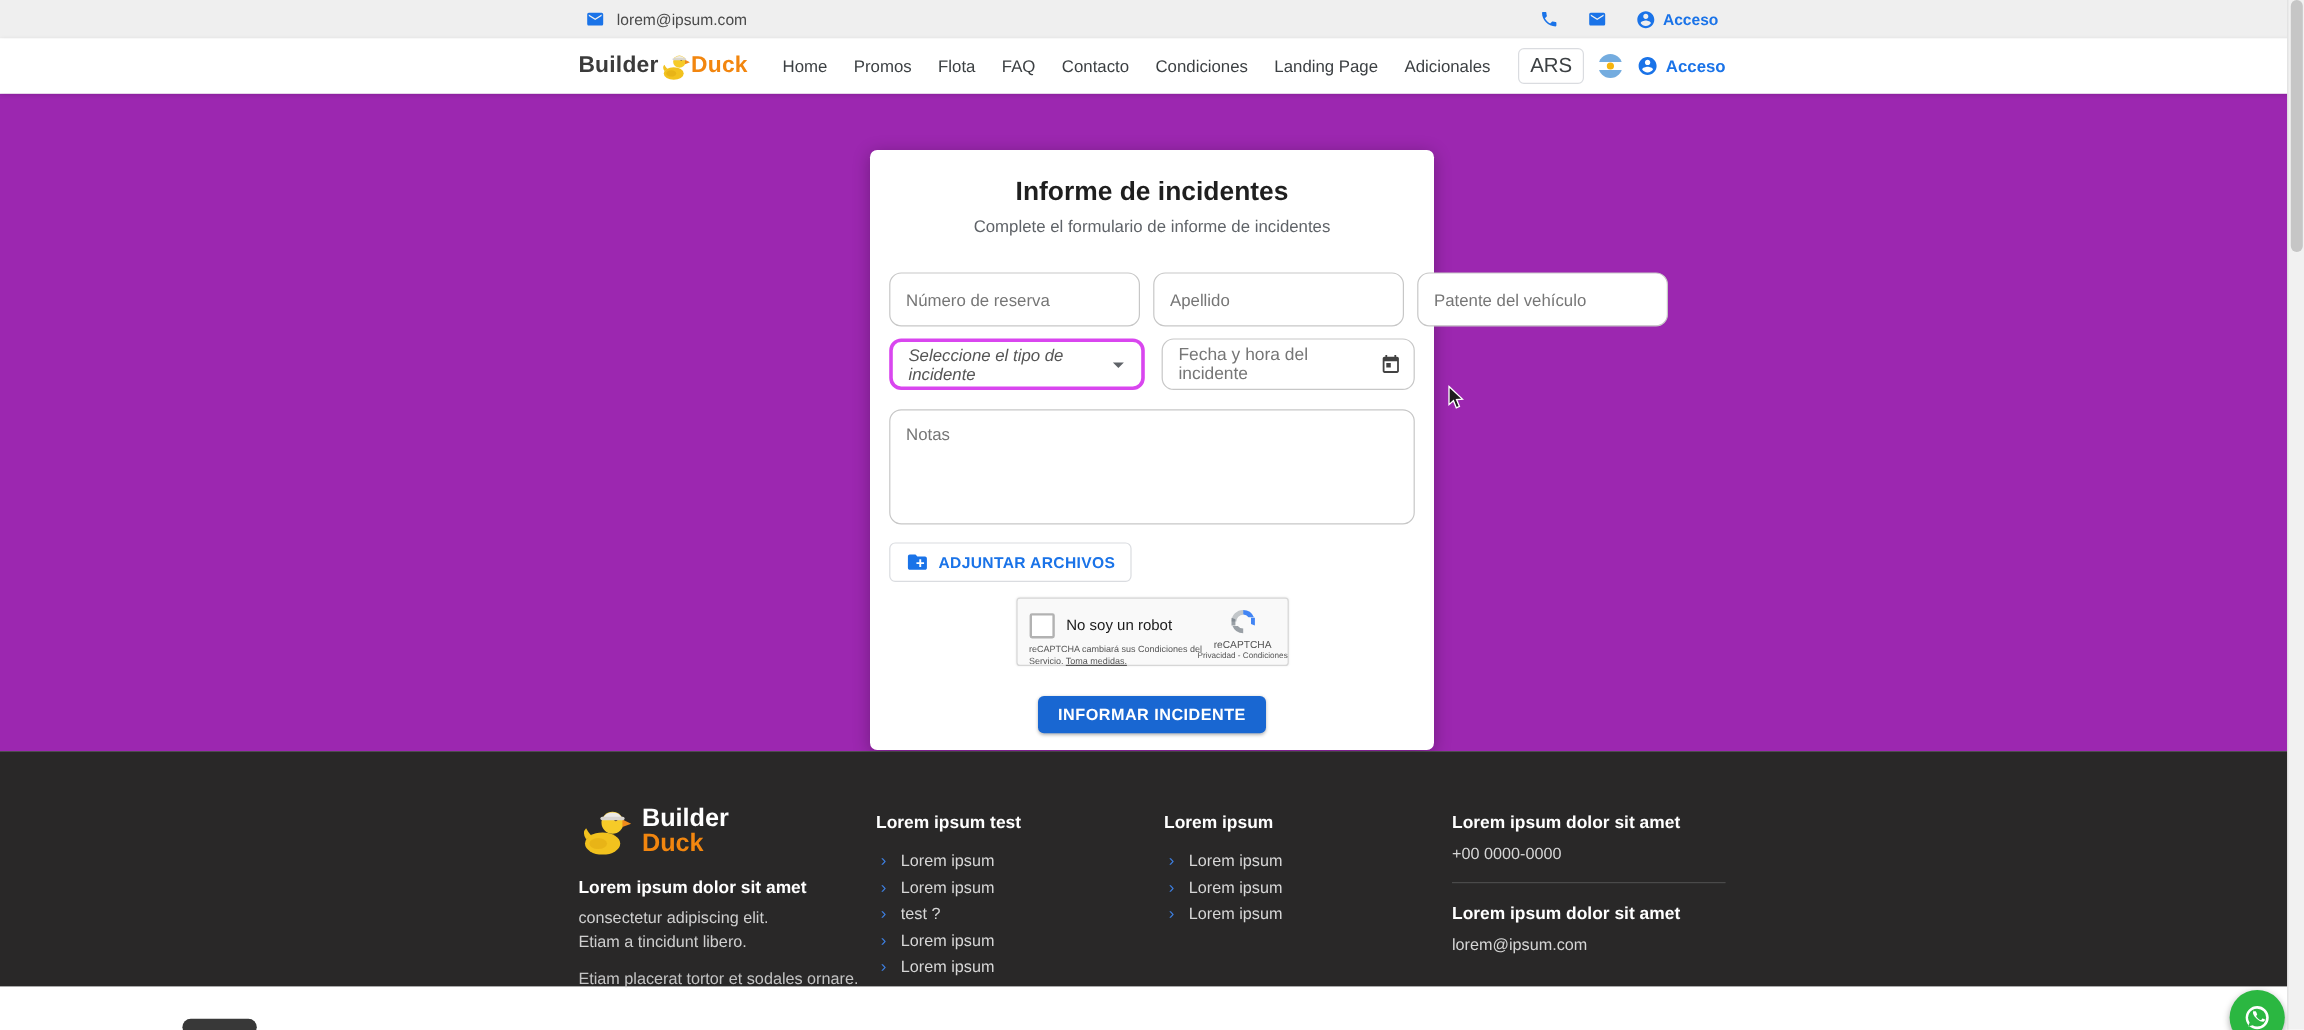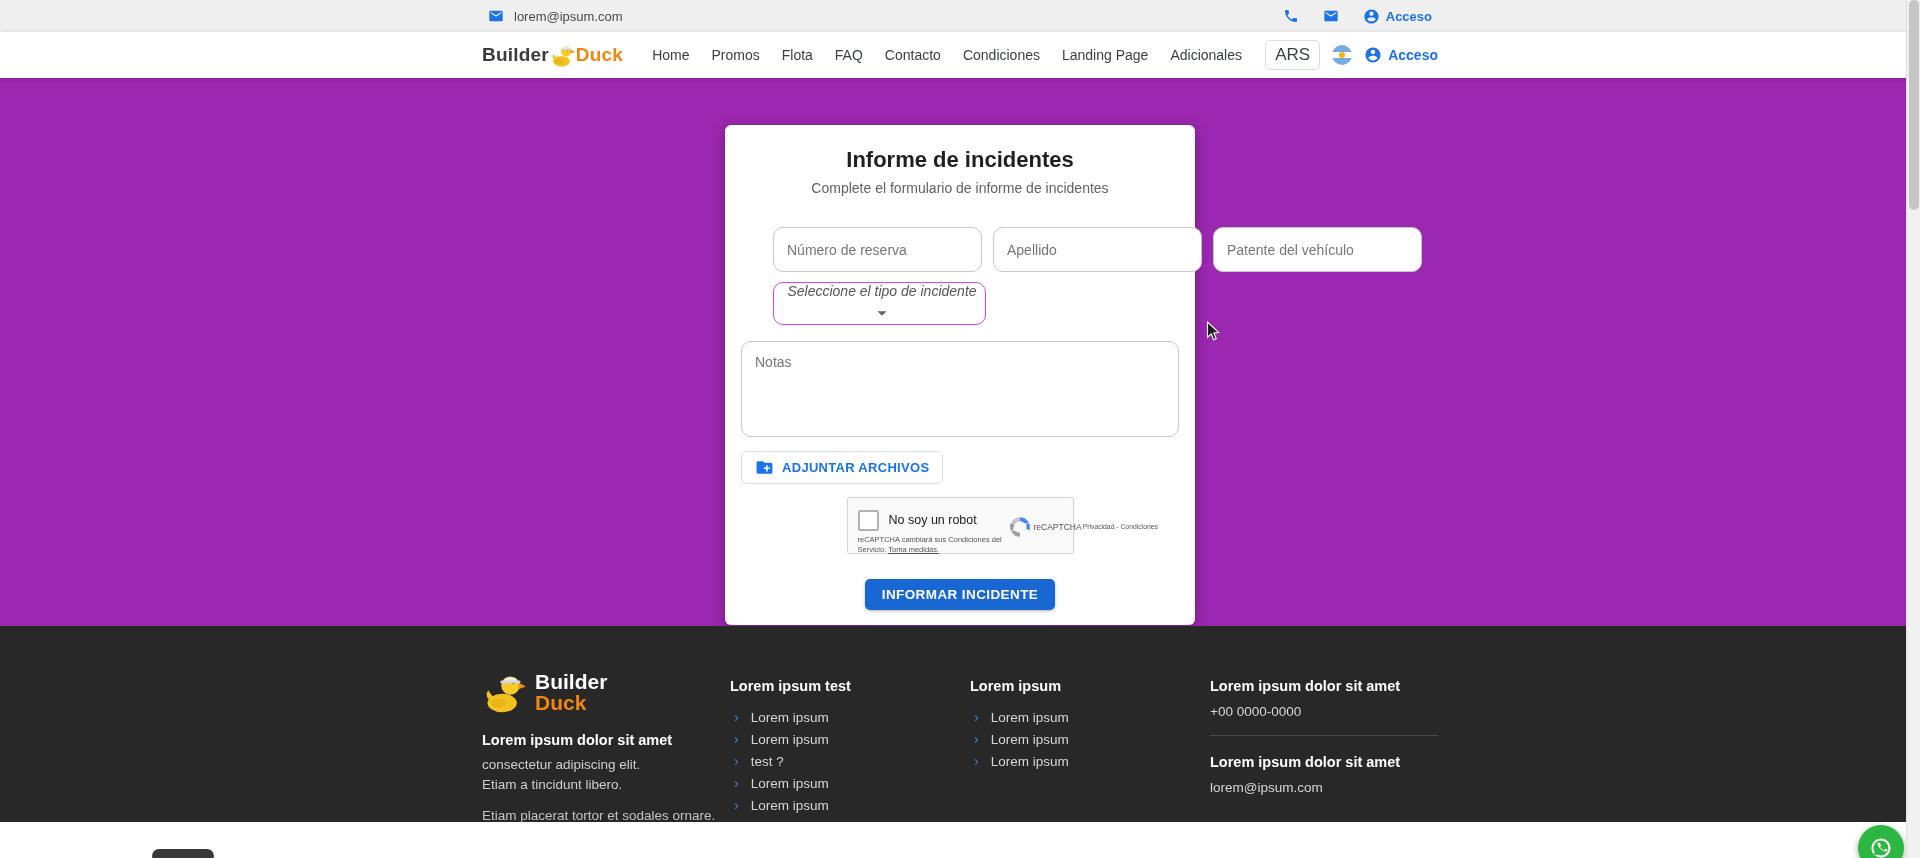--- a/index.html
+++ b/index.html
@@ -30,48 +30,48 @@
   .flag { width:20px; height:20px; border-radius:50%; background:linear-gradient(to bottom,#74acdf 0 33%,#ffffff 33% 67%,#74acdf 67% 100%); position:relative; cursor:pointer; }
   .flag::after { content:""; position:absolute; left:7px; top:7px; width:6px; height:6px; border-radius:50%; background:#f6b40e; }
   .nav-access { font-size:14px; }
 
   
   .main { height:548px; background:#9c27b0; position:relative; }
   .card { width:470px; height:500px; background:#fff; border-radius:6px; box-shadow:0 3px 14px rgba(0,0,0,0.28); margin:0 auto; position:relative; top:47px; padding:20px 16px 0; }
   .card-title { text-align:center; font-size:22px; font-weight:bold; color:#1f1f1f; margin-top:2px; }
   .card-subtitle { text-align:center; font-size:14px; color:#5f6368; margin-top:7px; }
 
-  .row { display:flex; gap:11px;margin-left:32px; }
+  .row { display:flex; gap:11px; }
   .row-1 { margin-top:31px; }
   .row-2 { margin-top:10px; gap:14px; }
   .text-input { flex:1; height:45px; border:1px solid #c7c7c7; border-radius:10px; padding:0 13px; font-size:14px; color:#333; outline:none; background:#fff; font-family:"Liberation Sans",sans-serif; }
   .text-input::placeholder { color:#767676; opacity:1; }
 
-  .select-box { width:213px; height:43px; border:1px solid #d946ef; border-radius:10px; display:flex; align-items:center; justify-content:space-between; padding:0 8px 0 13px; cursor:pointer; background:#fff;flex-direction:column; }
+  .select-box { width:213px; height:43px; border:3px solid #d946ef; border-radius:10px; display:flex; align-items:center; justify-content:space-between; padding:0 8px 0 13px; cursor:pointer; background:#fff; }
   .select-label { font-size:14px; font-style:italic; color:#555; }
   .date-box { flex:1; height:43px; border:1px solid #c7c7c7; border-radius:10px; display:flex; align-items:center; justify-content:space-between; padding:0 10px 0 13px; background:#fff; }
   .date-placeholder { font-size:14.5px; color:#767676; }
 
   .checkbox-row { display:flex; align-items:center; gap:9px; margin-top:21px; padding-left:4px; }
   .checkbox { width:17px; height:17px; border:2px solid #666; border-radius:2px; background:#fff; cursor:pointer; }
   .checkbox-label { font-size:14px; color:#2b2b2b; }
 
   .notes-area { width:100%; height:96px; margin-top:16px; border:1px solid #c7c7c7; border-radius:10px; padding:12px 13px; font-size:14px; color:#333; resize:none; outline:none; font-family:"Liberation Sans",sans-serif; }
   .notes-area::placeholder { color:#767676; opacity:1; }
 
   .attach-btn { margin-top:10px; display:inline-flex; align-items:center; gap:8px; border:1px solid #dadce0; border-radius:5px; background:#fff; color:#1a73e8; font-size:13px; font-weight:bold; letter-spacing:0.3px; padding:6px 13px; cursor:pointer; font-family:"Liberation Sans",sans-serif; }
 
   
   .recaptcha { width:227px; height:57px; margin:13px auto 0; background:#f9f9f9; border:1px solid #d6d6d6; border-radius:3px; box-shadow:0 0 2px rgba(0,0,0,0.08); display:flex; align-items:stretch; padding:6px 8px 4px 10px; }
   .rc-left { flex:1; position:relative; }
   .rc-check { position:absolute; left:0; top:6px; width:21px; height:21px; background:#fff; border:2px solid #b2b2b2; border-radius:2px; cursor:pointer; }
   .rc-label { position:absolute; left:31px; top:9px; font-size:12.5px; color:#1b1b1b; }
   .rc-terms { position:absolute; left:0; top:31px; font-size:7.5px; color:#555; line-height:1.35; white-space:nowrap; }
   .rc-terms a { color:#555; }
-  .rc-right { width:58px; display:flex; flex-direction:row; align-items:center; justify-content:space-between; gap:1px; }
+  .rc-right { width:58px; display:flex; flex-direction:column; align-items:center; justify-content:flex-end; gap:1px; }
   .rc-brand { font-size:8.5px; color:#555; }
   .rc-links { font-size:6.8px; color:#555; white-space:nowrap; }
 
   .submit-btn { display:block; margin:25px auto 0; background:#1967d2; border:none; border-radius:5px; color:#fff; font-size:13.5px; font-weight:bold; letter-spacing:0.4px; padding:8px 17px; cursor:pointer; box-shadow:0 1px 3px rgba(0,0,0,0.3); font-family:"Liberation Sans",sans-serif; }
 
   
   .footer { height:196px; background:#292828; position:relative; }
   .footer-inner { width:956px; margin:0 auto; display:grid; grid-template-columns:248px 240px 240px 228px; padding-top:43px; }
   .f-logo { display:flex; align-items:center; gap:9px; }
   .f-logo-text { display:flex; flex-direction:column; line-height:1.0; }
@@ -194,20 +194,28 @@
 
     <div class="row row-2">
       <div class="select-box">
         <span class="select-label">Seleccione el tipo de incidente</span>
         <span>
           <svg width="22" height="22" viewBox="0 0 24 24" fill="#5f6368">
               <path d="M7 10l5 5 5-5z"></path>
             </svg>
         </span>
       </div>
+      <div class="date-box">
+        <span class="date-placeholder">Fecha y hora del incidente</span>
+        <span>
+          <svg width="18" height="18" viewBox="0 0 24 24" fill="#424242">
+              <path d="M19 3h-1V1h-2v2H8V1H6v2H5c-1.11 0-2 .9-2 2v14c0 1.1.89 2 2 2h14c1.1 0 2-.9 2-2V5c0-1.1-.9-2-2-2zm0 16H5V8h14v11zM7 10h5v5H7z"></path>
+            </svg>
+        </span>
+      </div>
     </div>
 
 
     <textarea class="notes-area" placeholder="Notas" style=""></textarea>
 
     <button class="attach-btn">
       <span>
         <svg width="19" height="19" viewBox="0 0 24 24" fill="#1a73e8">
             <path d="M20 6h-8l-2-2H4c-1.1 0-1.99.9-1.99 2L2 18c0 1.1.9 2 2 2h16c1.1 0 2-.9 2-2V8c0-1.1-.9-2-2-2zm-1 8h-3v3h-2v-3h-3v-2h3V9h2v3h3v2z"></path>
           </svg>

